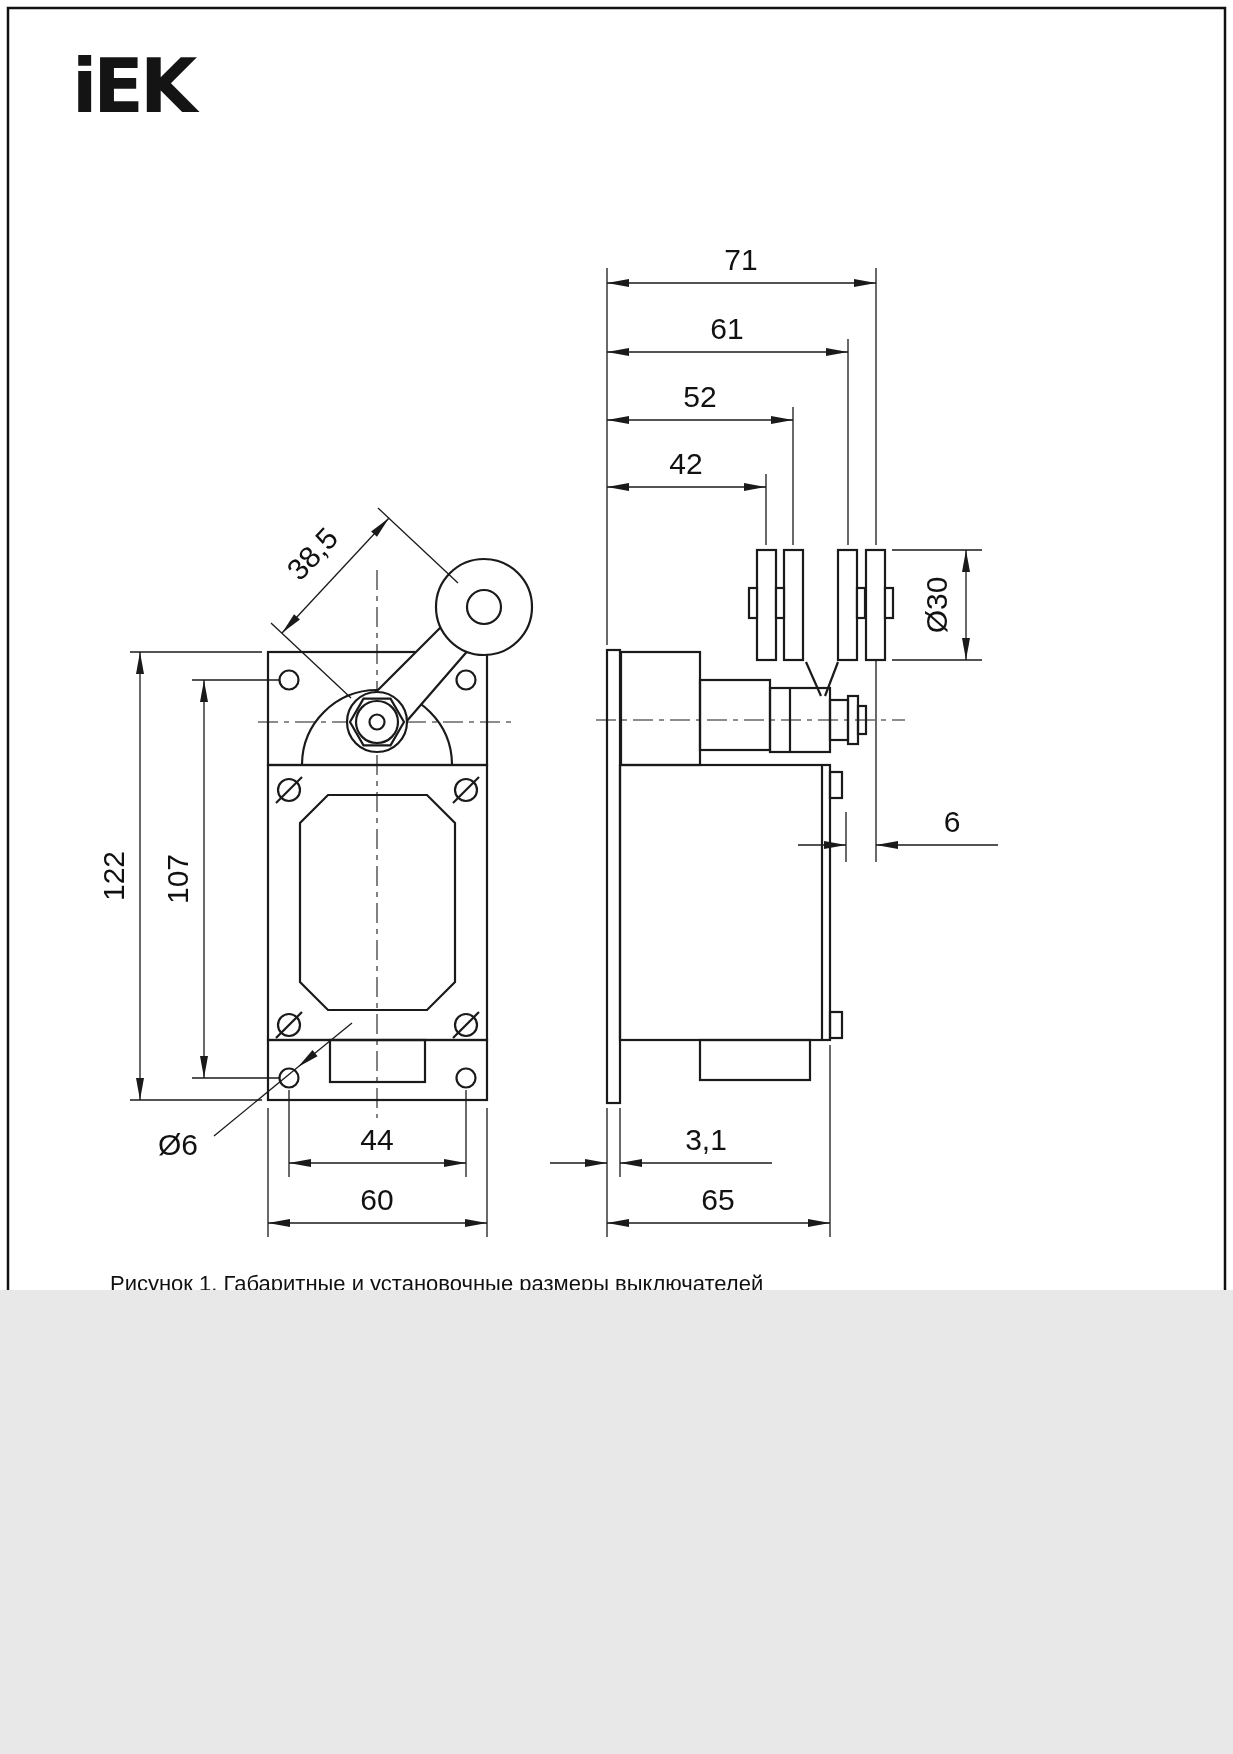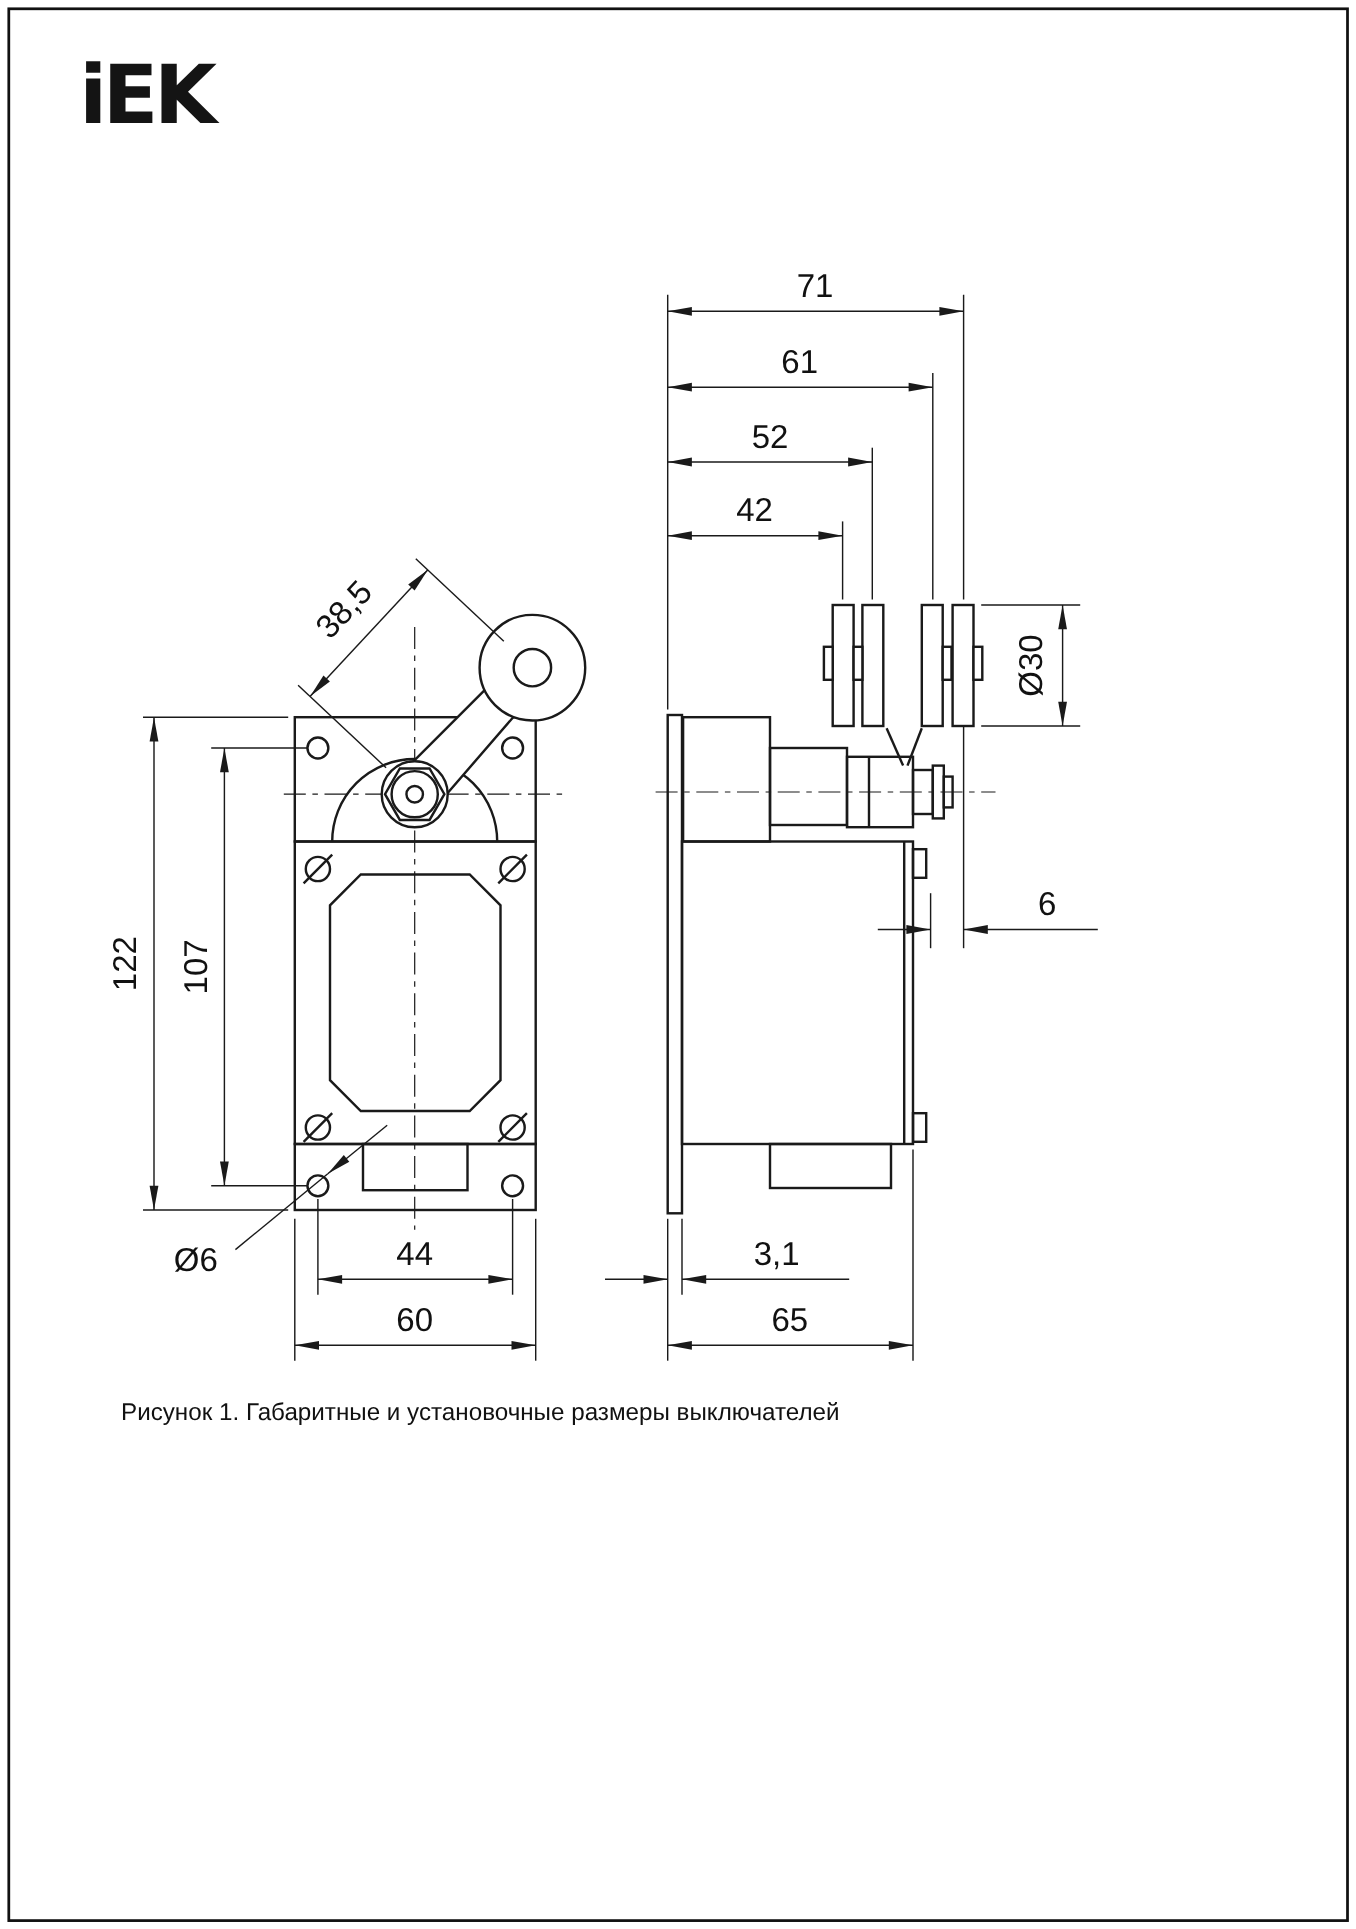--- a/index.html
+++ b/index.html
@@ -1,17 +1,17 @@
 <!DOCTYPE html>
 <html><head>
 <meta charset="utf-8">
 <style>
   html,body{margin:0;padding:0;background:#e8e8e8;}
   .page{
-    width:1233px;height:1754px;background:#ffffff;position:relative;
+    width:1233px;height:1290px;background:#ffffff;position:relative;
     font-family:"Liberation Sans",sans-serif;margin:0 auto;
   }
   svg{display:block;}
   .obj{stroke:#1a1a1a;stroke-width:2.2;fill:none;stroke-linejoin:miter;}
   .objw{stroke:#1a1a1a;stroke-width:2.2;fill:#ffffff;stroke-linejoin:miter;}
   .thin{stroke:#1a1a1a;stroke-width:1.3;fill:none;}
   .cl{stroke:#1a1a1a;stroke-width:1.1;fill:none;stroke-dasharray:20 6 5 6;}
   .dimtxt{fill:#111;font-family:"Liberation Sans",sans-serif;font-size:30px;}
   .caption{fill:#111;font-family:"Liberation Sans",sans-serif;font-size:22px;}
   .logo{fill:#141414;font-family:"DejaVu Sans",sans-serif;font-size:74px;font-weight:800;letter-spacing:-4px;}

